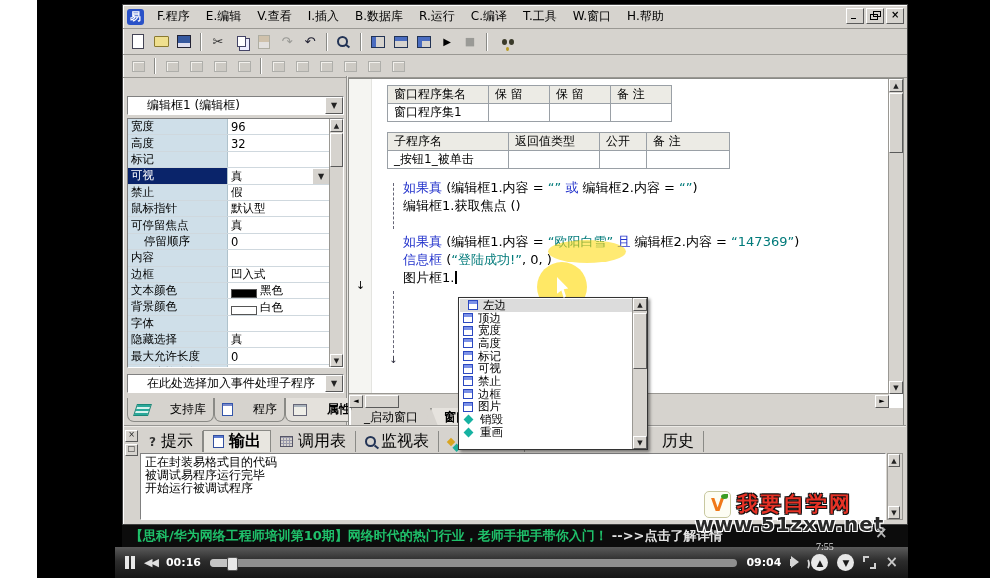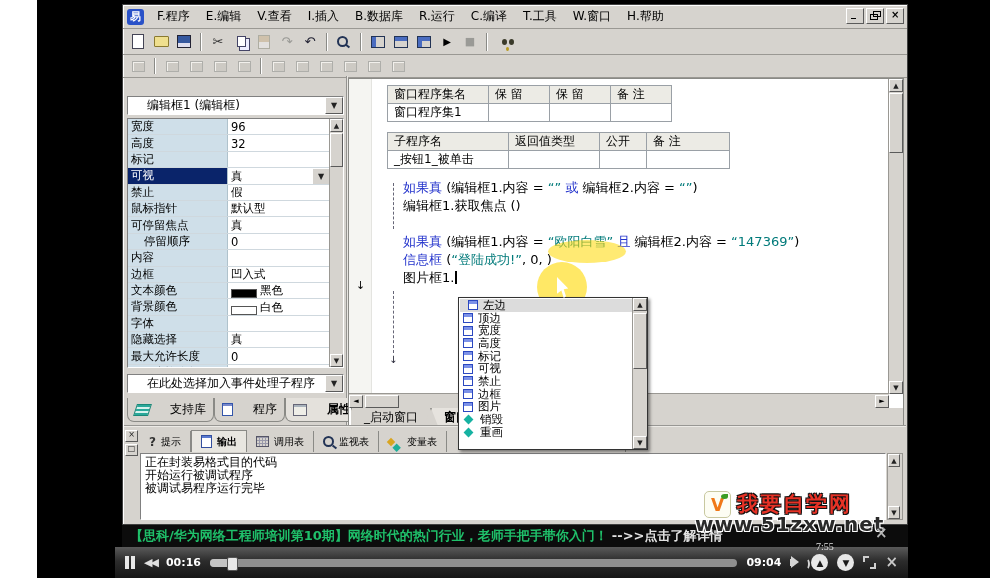--- a/index.html
+++ b/index.html
@@ -104,21 +104,21 @@
   .hthumb{width:34px;height:13px;background:#d6d3ce;border:1px solid;border-color:#fff #5a5a5a #5a5a5a #fff;box-sizing:border-box;margin-left:2px;}
   .hbtn.right{margin-left:auto;}
   .etabs{position:absolute;left:2px;right:0;bottom:0;height:18px;display:flex;font-size:12px;background:#d6d3ce;align-items:stretch;}
   .etab{padding:1px 12px;background:#d6d3ce;border:1px solid #8a8a86;border-top:none;clip-path:polygon(0 0,100% 0,calc(100% - 7px) 100%,7px 100%);white-space:nowrap;}
   .etab.active{font-weight:bold;background:#e6e3de;}
 
   
   .outputpanel{position:absolute;left:1px;right:1px;bottom:1px;height:96px;background:#d6d3ce;border-top:2px groove #eceae6;}
   .outclosecol{position:absolute;left:1px;top:3px;width:13px;display:flex;flex-direction:column;gap:2px;}
   .outbtn{width:11px;height:10px;background:#d6d3ce;border:1px solid;border-color:#fff #5a5a5a #5a5a5a #fff;font-size:8px;line-height:8px;text-align:center;color:#222;}
-  .outtabs{position:absolute;left:16px;top:2px;right:20px;height:23px;display:flex;align-items:flex-end;font-size:10px;}
+  .outtabs{position:absolute;left:16px;top:2px;right:20px;height:23px;display:flex;align-items:flex-end;font-size:16px;}
   .otab{display:flex;align-items:center;gap:5px;padding:2px 9px;height:17px;border-right:1px solid #8a8a86;white-space:nowrap;}
   .otab.active{font-weight:bold;background:#e8e6e0;border:1px solid #8a8a86;border-bottom:none;}
   .otab:nth-child(6){width:160px;justify-content:flex-end;border-right:1px solid #8a8a86;}
   .oi{display:inline-flex;position:relative;}
   .oi-help::after{content:"?";color:#333;font-weight:bold;font-size:12px;}
   .oi-doc::before{content:"";width:9px;height:11px;background:#fff;border:1px solid #334f9e;box-shadow:inset 0 2px 0 #5a7ad0;}
   .oi-grid::before{content:"";width:11px;height:9px;border:1px solid #556;
      background:repeating-linear-gradient(90deg,transparent 0 2px,#99a 2px 3px),repeating-linear-gradient(0deg,transparent 0 2px,#99a 2px 3px);}
   .oi-mag::before{content:"";width:7px;height:7px;border:2px solid #235;border-radius:50%;}
   .oi-mag::after{content:"";position:absolute;right:-3px;bottom:-1px;width:5px;height:2px;background:#235;transform:rotate(40deg);}
@@ -515,22 +515,22 @@
           <div class="otab">
             <span class="oi oi-vars"></span>
             <span>变量表</span>
           </div>
           <div class="otab">
             <span>历史</span>
           </div>
         </div>
       <div class="outarea" id="outarea">
           <div class="oline">正在封装易格式目的代码</div>
+          <div class="oline">被调试易程序运行完毕</div>
           <div class="oline">开始运行被调试程序</div>
-          <div class="oline">被调试易程序运行完毕</div>
         </div>
       <div class="outscroll">
         <div class="sbtn">▲</div>
         <div class="sbtn bottom">▼</div>
       </div>
     </div>
   </div>
 
   <div class="hl-ell"></div>
   <div class="hl-cir"></div>

